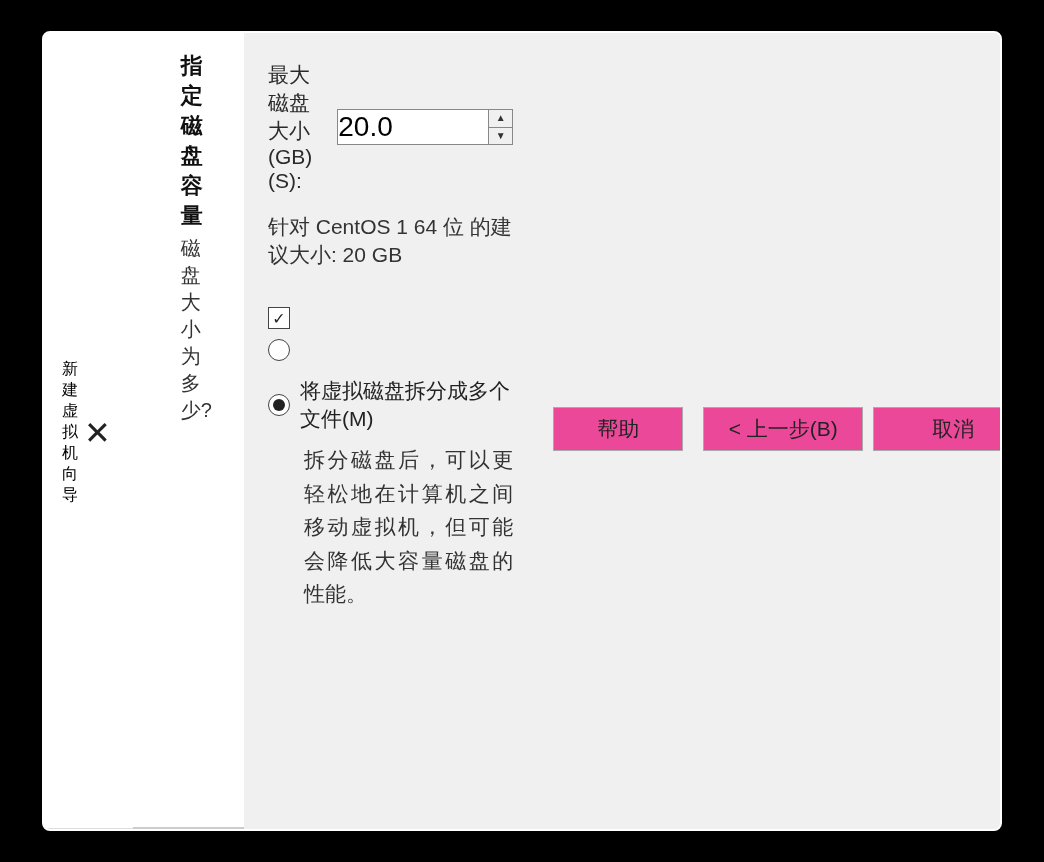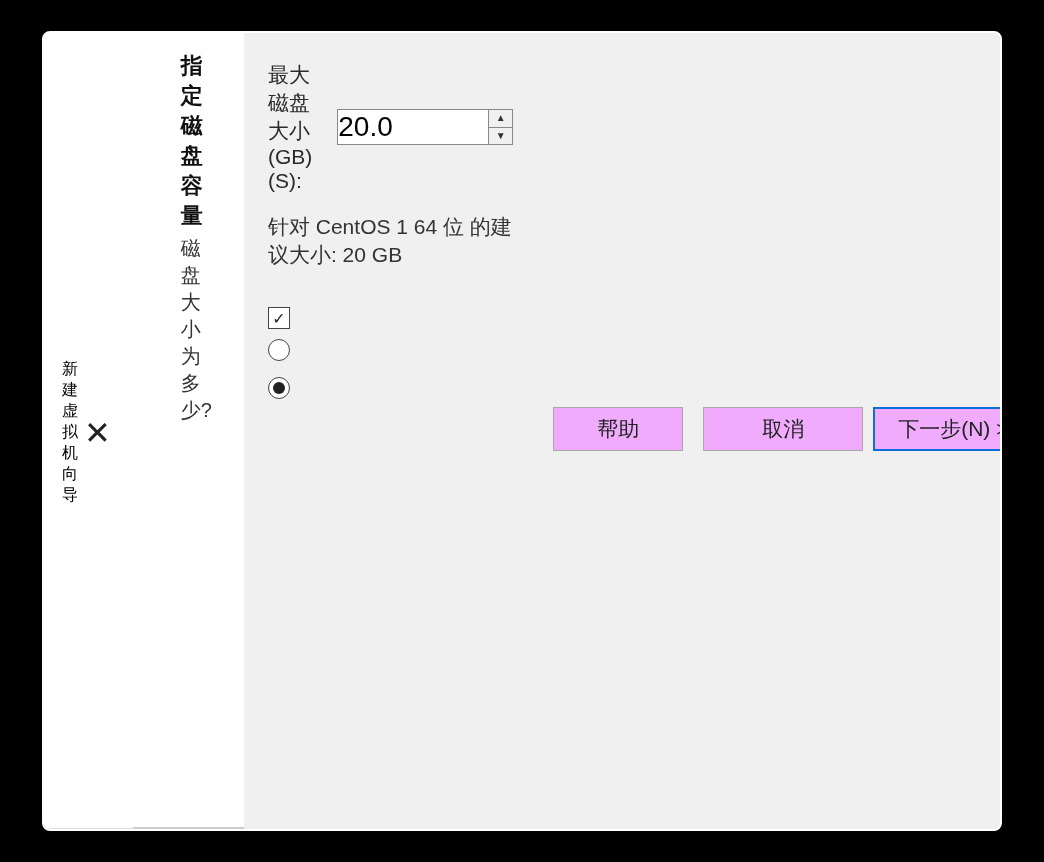--- a/index.html
+++ b/index.html
@@ -165,21 +165,21 @@
     display: flex;
     align-items: center;
     padding: 10px 16px 14px 16px;
     background: #f0f0f0;
     gap: 10px;
   }
   .footer-spacer { flex: 1; }
   .btn {
     min-width: 160px;
     height: 44px;
-    background: #f0abfc;
+    background: #ec4899;
     border: 1.5px solid #aaa;
     font-size: 21px;
     color: #222;
     font-family: inherit;
     cursor: pointer;
     display: flex;
     align-items: center;
     justify-content: center;
   }
   .btn.help { min-width: 130px; }
@@ -220,24 +220,27 @@
     <div class="check-row">
       <div class="checkbox">✓</div>
     </div>
 
     <div class="radio-row">
       <div class="radio"></div>
     </div>
 
     <div class="radio-row" style="margin-top:16px">
       <div class="radio checked"></div>
-    </div>
+      <span class="option-label">将虚拟磁盘拆分成多个文件(M)</span>
+    </div>
+    <div class="desc">拆分磁盘后，可以更轻松地在计算机之间移动虚拟机，但可能会降低大容量磁盘的性能。</div>
 
   </div>
 
   <div class="footer">
     <button class="btn help">帮助</button>
     <div class="footer-spacer"></div>
+    <button class="btn">&lt; 上一步(B)</button>
     <button class="btn">取消</button>
     <button class="btn primary">下一步(N) &gt;</button>
   </div>
 
 </div>
 
 </body></html>

